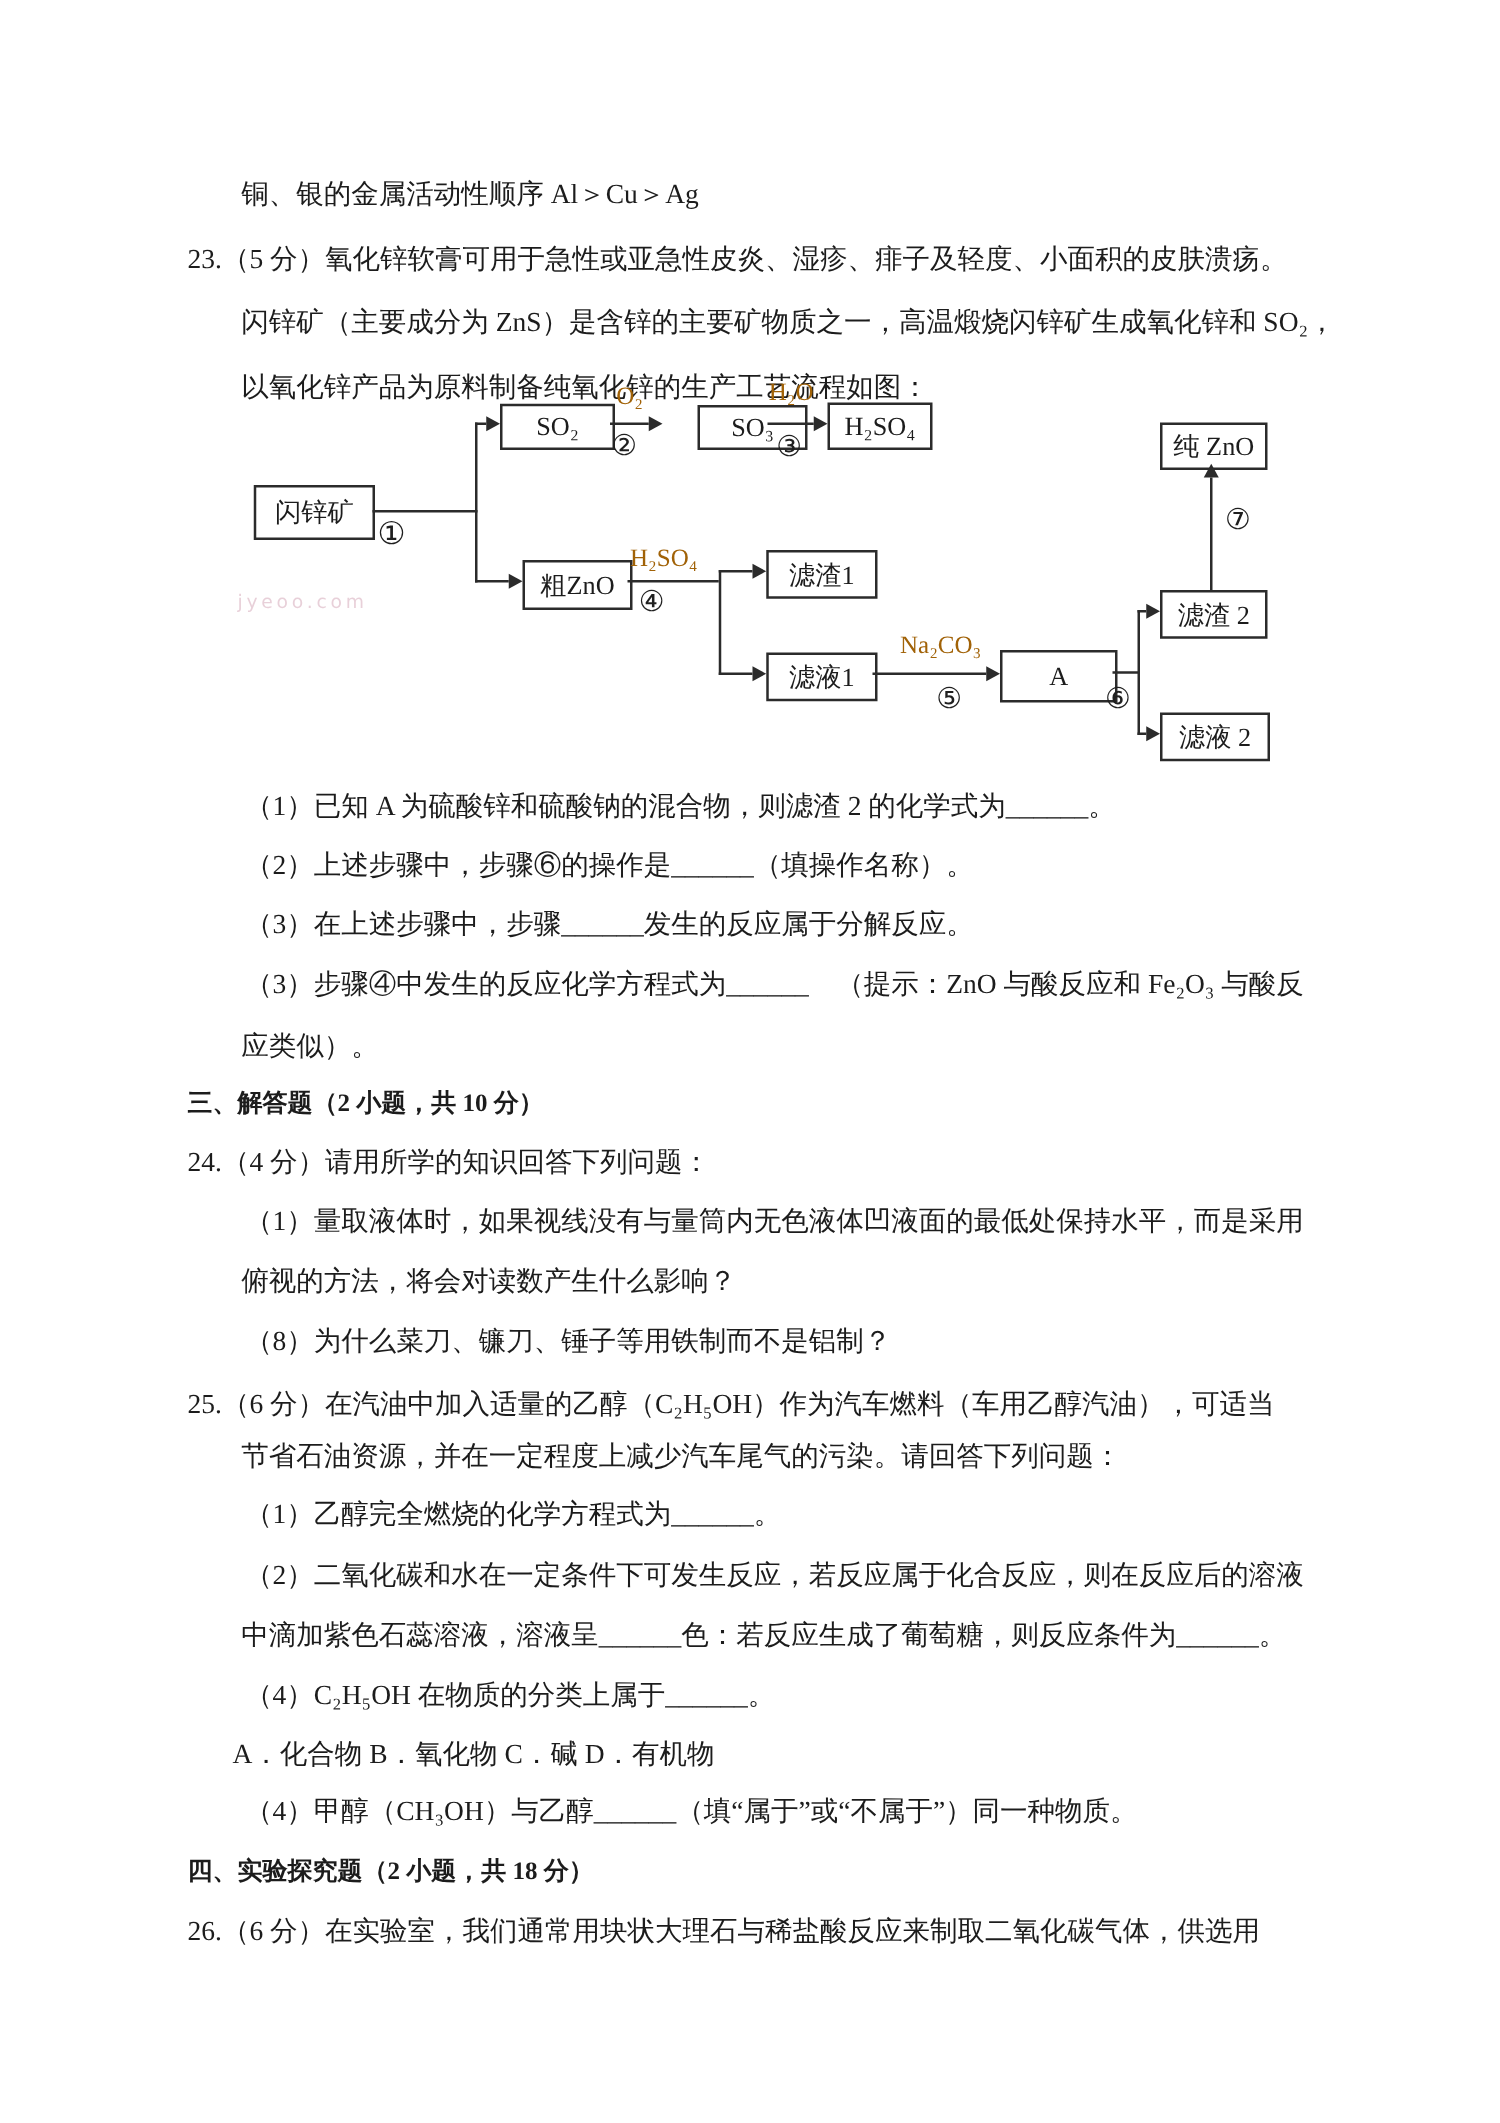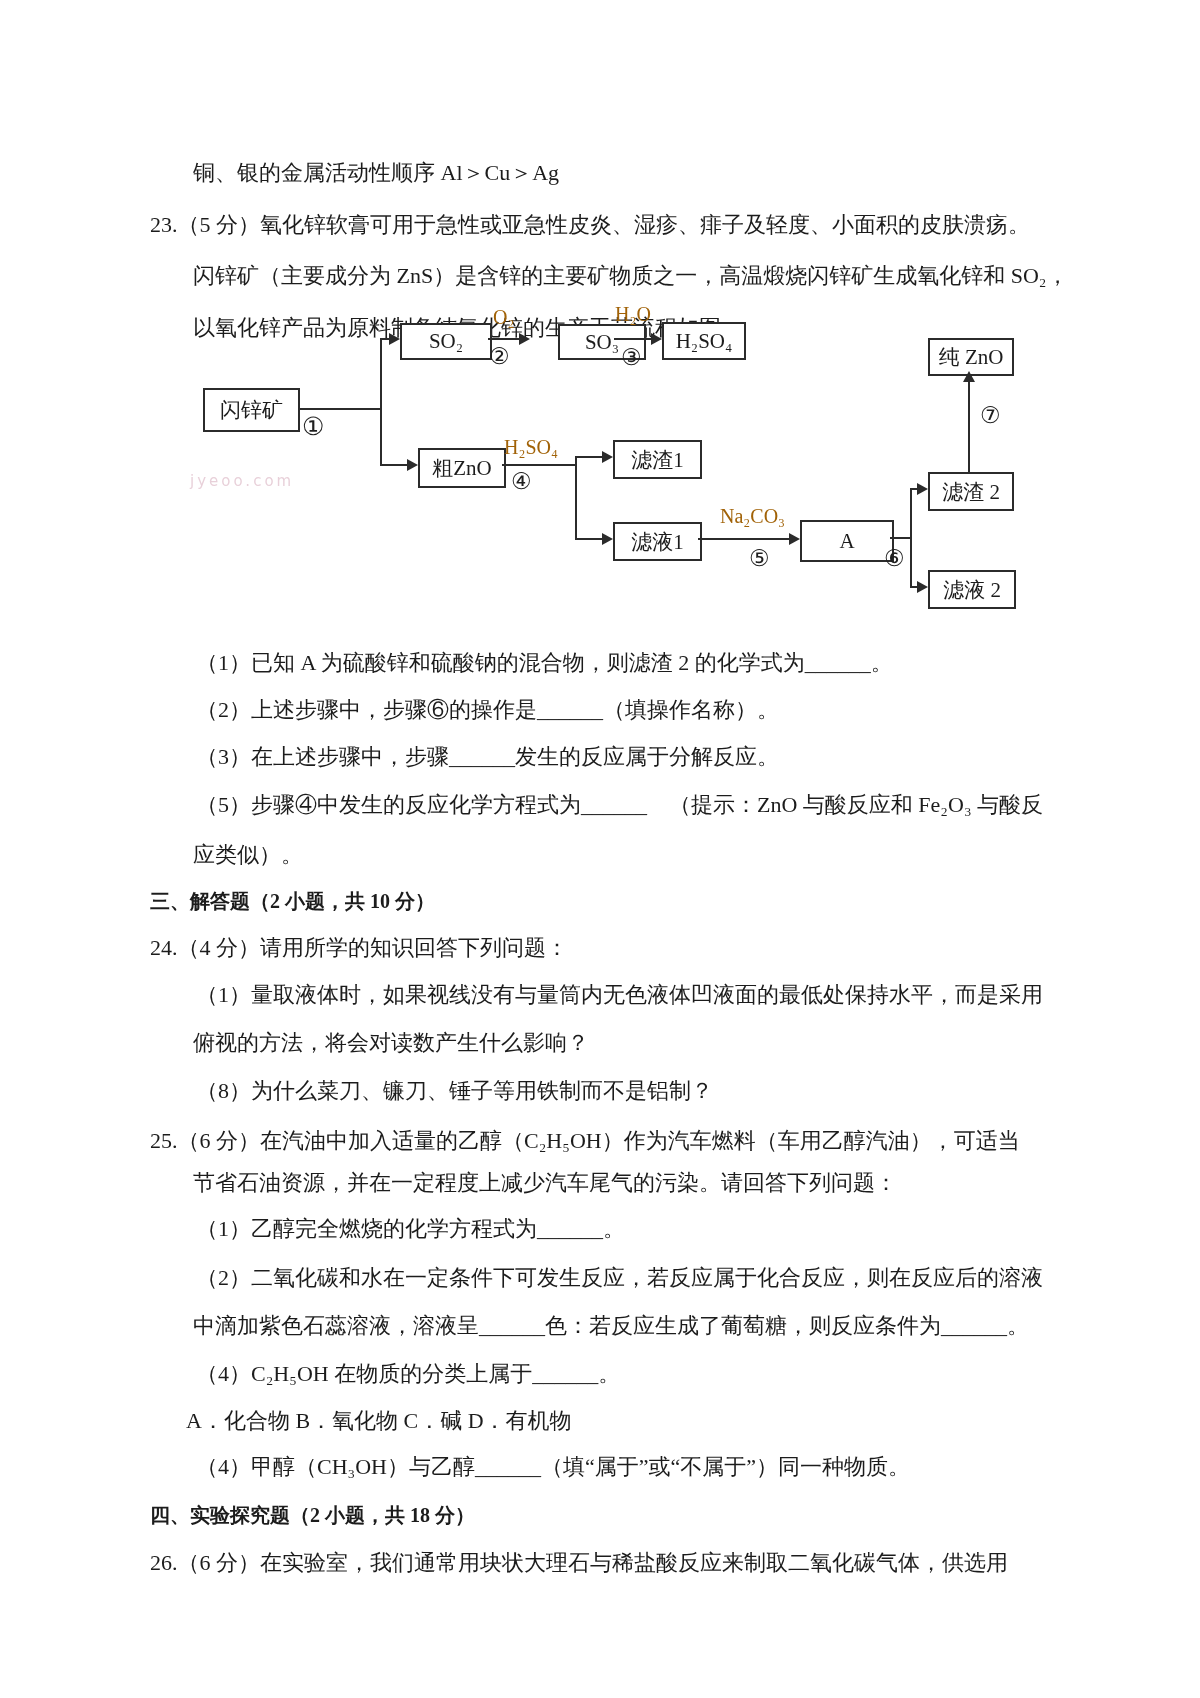--- a/index.html
+++ b/index.html
@@ -1,21 +1,21 @@
 <!DOCTYPE html>
 <html><head>
 <meta charset="utf-8">
 <style>
   html,body{margin:0;padding:0;background:#888;}
   #page{
     position:relative;width:1200px;height:1698px;background:#ffffff;
     font-family:"Liberation Serif","DejaVu Serif",serif;color:#1c1c1c;
     overflow:hidden;margin:0 auto;
   }
-  .tl{position:absolute;white-space:nowrap;font-size:22px;line-height:30px;margin-top:18px;}
+  .tl{position:absolute;white-space:nowrap;font-size:22px;line-height:30px;}
   .tl.bold{font-weight:700;font-size:20px;}
   
   .dbox{position:absolute;border:2px solid #2b2b2b;background:#fff;
         display:flex;align-items:center;justify-content:center;
         font-size:21px;white-space:nowrap;}
   .dline{position:absolute;background:#2b2b2b;}
   .tri-r{position:absolute;width:0;height:0;border-left:11px solid #2b2b2b;
          border-top:6px solid transparent;border-bottom:6px solid transparent;}
   .tri-u{position:absolute;width:0;height:0;border-bottom:11px solid #2b2b2b;
          border-left:6px solid transparent;border-right:6px solid transparent;}
@@ -91,21 +91,21 @@
     <div class="dstep" style="left:621px;top:344px">③</div>
     <div class="dstep" style="left:511px;top:468px">④</div>
     <div class="dstep" style="left:749px;top:545px">⑤</div>
     <div class="dstep" style="left:884px;top:545px">⑥</div>
     <div class="dstep" style="left:980px;top:402px">⑦</div>
   </div>
 
   <div class="tl" style="left:196px;top:630px">（1）已知 A 为硫酸锌和硫酸钠的混合物，则滤渣 2 的化学式为______。</div>
   <div class="tl" style="left:196px;top:677px">（2）上述步骤中，步骤⑥的操作是______（填操作名称）。</div>
   <div class="tl" style="left:196px;top:724px">（3）在上述步骤中，步骤______发生的反应属于分解反应。</div>
-  <div class="tl" style="left:196px;top:772px">（5）步骤④中发生的反应化学方程式为______　（提示：ZnO 与酸反应和 Fe₂O₃ 与酸反</div>
+  <div class="tl" style="left:196px;top:772px">（3）步骤④中发生的反应化学方程式为______　（提示：ZnO 与酸反应和 Fe₂O₃ 与酸反</div>
   <div class="tl" style="left:193px;top:822px">应类似）。</div>
 
   <div class="tl bold" style="left:150px;top:868px">三、解答题（2 小题，共 10 分）</div>
   <div class="tl" style="left:150px;top:915px">24.（4 分）请用所学的知识回答下列问题：</div>
   <div class="tl" style="left:196px;top:962px">（1）量取液体时，如果视线没有与量筒内无色液体凹液面的最低处保持水平，而是采用</div>
   <div class="tl" style="left:193px;top:1010px">俯视的方法，将会对读数产生什么影响？</div>
   <div class="tl" style="left:196px;top:1058px">（8）为什么菜刀、镰刀、锤子等用铁制而不是铝制？</div>
 
   <div class="tl" style="left:150px;top:1108px">25.（6 分）在汽油中加入适量的乙醇（C₂H₅OH）作为汽车燃料（车用乙醇汽油），可适当</div>
   <div class="tl" style="left:193px;top:1150px">节省石油资源，并在一定程度上减少汽车尾气的污染。请回答下列问题：</div>

